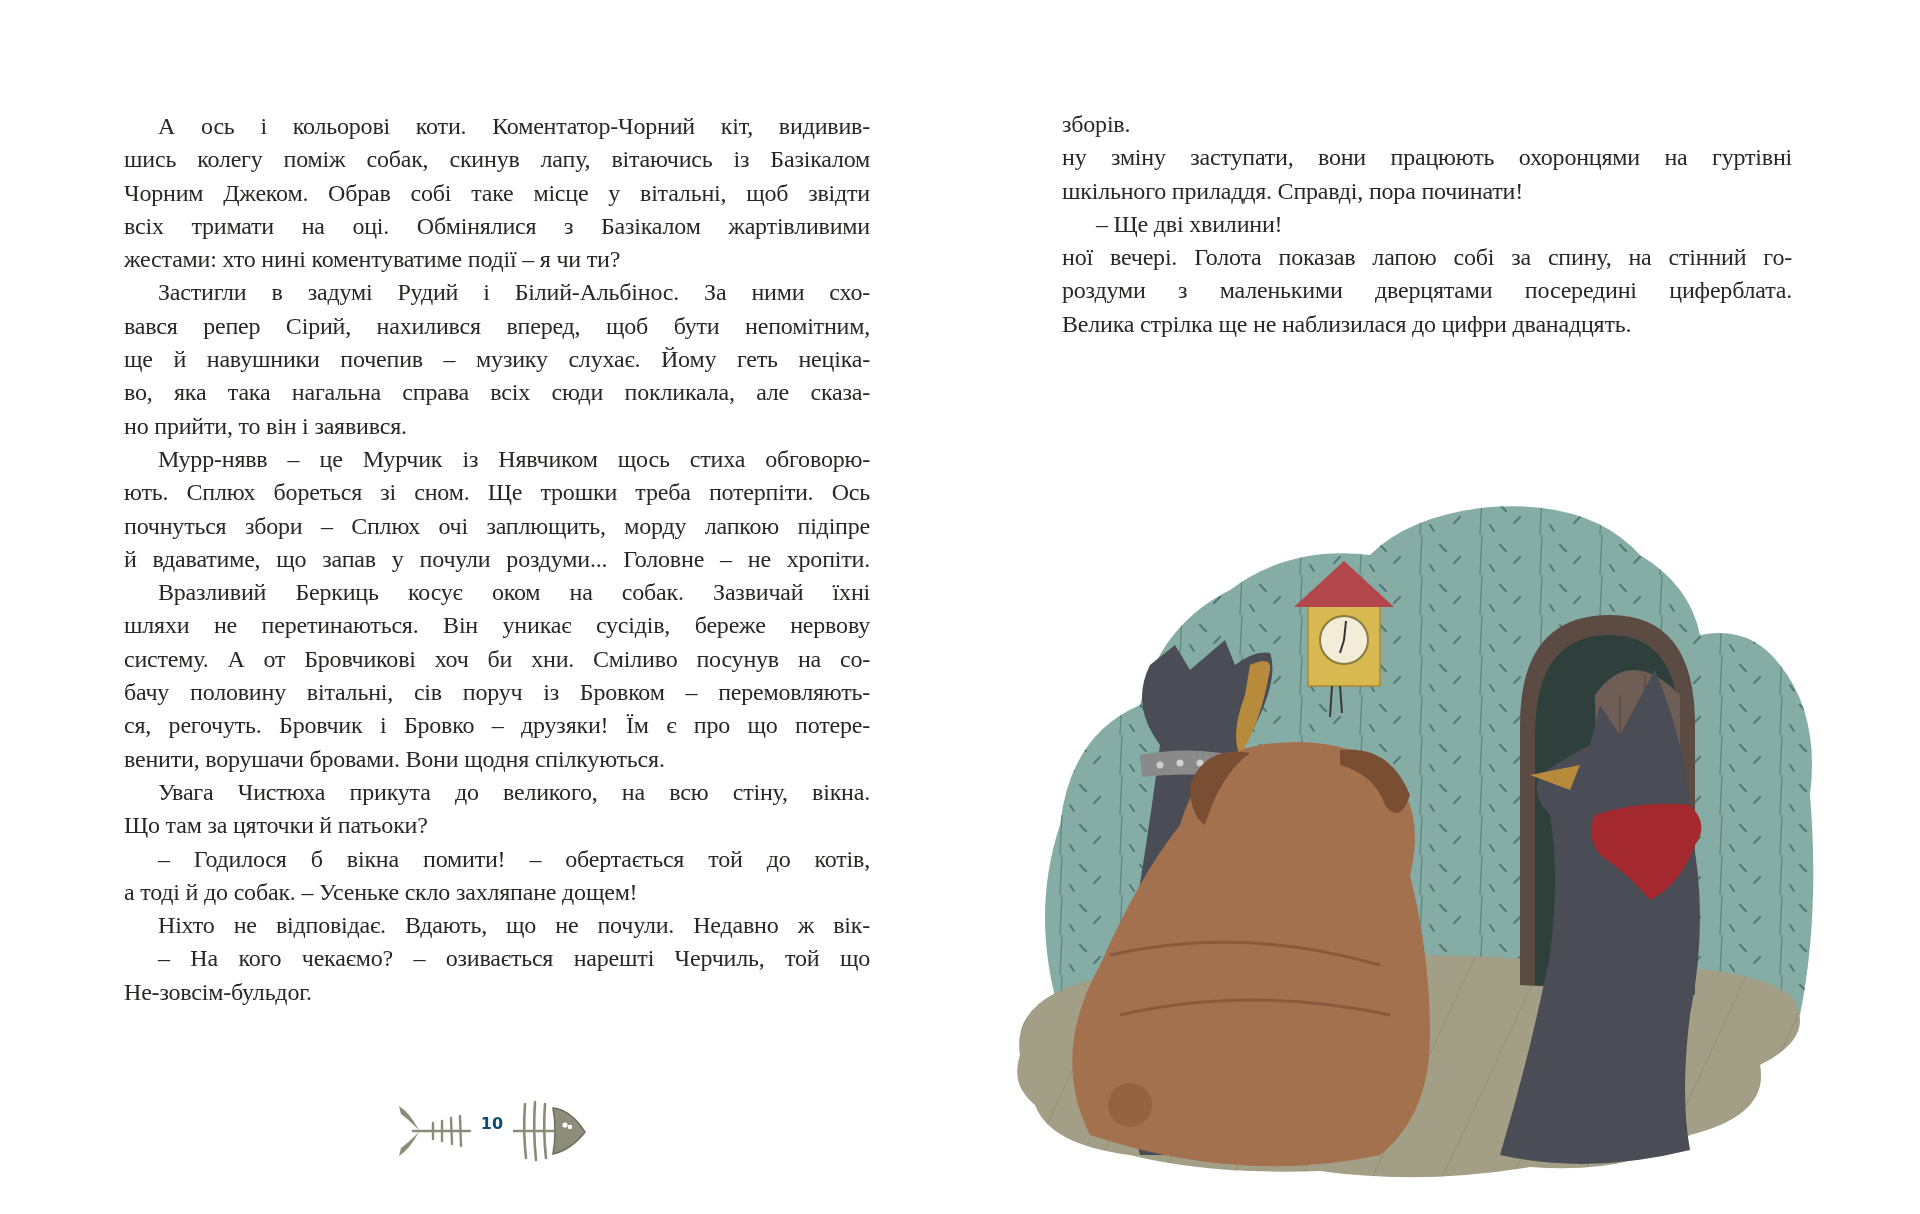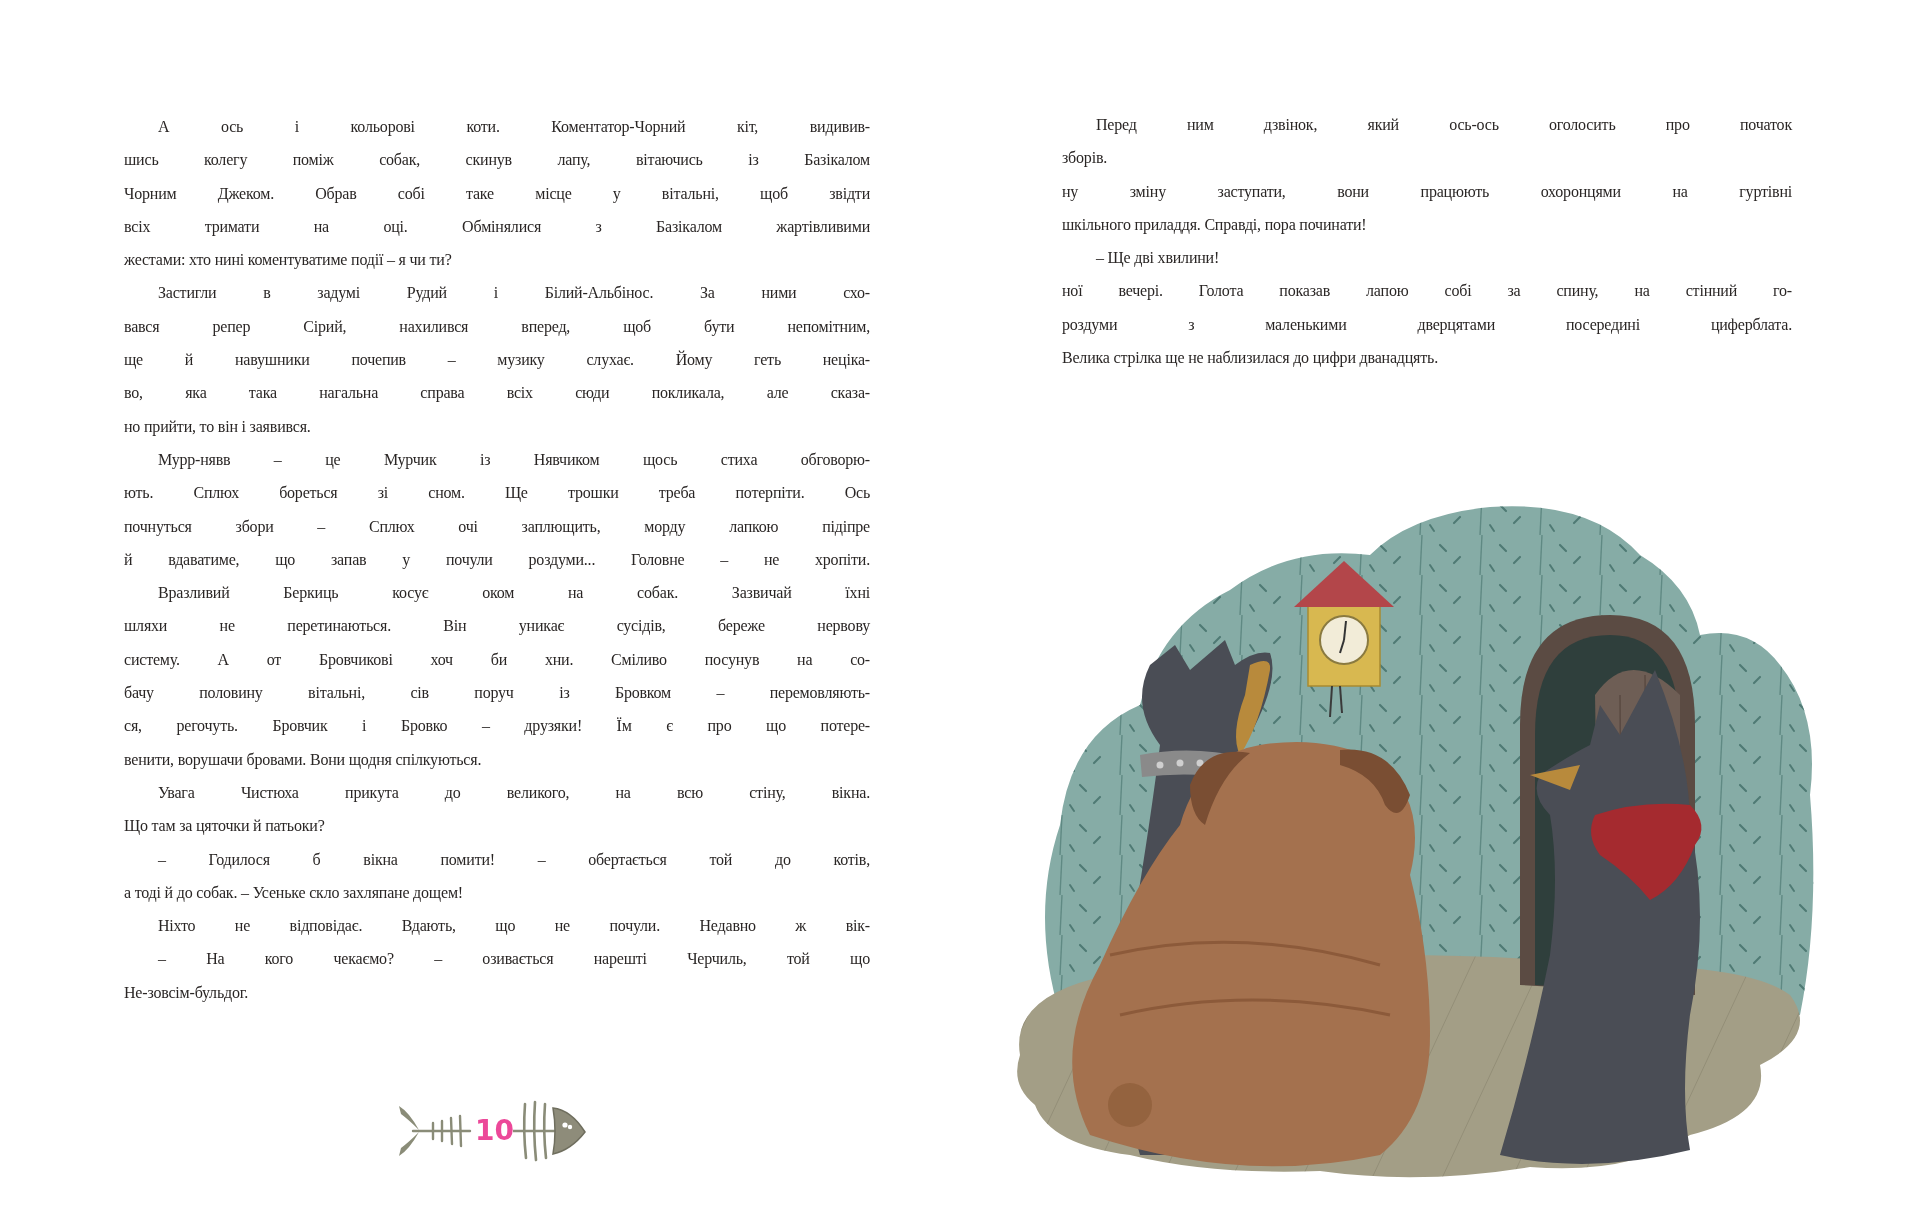--- a/index.html
+++ b/index.html
@@ -1,34 +1,34 @@
 <!DOCTYPE html>
 <html><head>
 <meta charset="utf-8">
 <style>
   html, body { margin: 0; padding: 0; background: #ffffff; }
   body { width: 1920px; height: 1214px; position: relative; overflow: hidden; }
   .page-text {
     position: absolute;
     font-family: "Liberation Serif", "DejaVu Serif", serif;
-    font-size: 16px;
+    font-size: 24px;
     line-height: 33.3px;
     color: #2a2625;
     text-align: justify;
     letter-spacing: -0.2px;
   }
   #left-col { left: 124px; top: 110px; width: 746px; }
   #right-col { left: 1062px; top: 108px; width: 730px; }
   .jl { display: block; text-align: justify; text-align-last: justify; white-space: nowrap; }
   .jl.last { text-align-last: left; }
   .jl.ind { padding-left: 34px; }
   #footer { position: absolute; left: 395px; top: 1098px; width: 190px; height: 66px; }
   #page-num {
     position: absolute; left: 80px; top: 16px; width: 34px; text-align: center;
-    font-family: "DejaVu Sans", sans-serif; font-weight: bold; font-size: 28px; color: #ec4899;
+    font-family: "DejaVu Sans", sans-serif; font-weight: bold; font-size: 16px; color: #0c4a6e;
   }
   #illustration { position: absolute; left: 990px; top: 495px; width: 830px; height: 690px; }
 </style>
 </head>
 <body>
 
 <div id="left-col" class="page-text">
     <span class="jl ind">А ось і кольорові коти. Коментатор-Чорний кіт, видивив-</span>
     <span class="jl">шись колегу поміж собак, скинув лапу, вітаючись із Базікалом</span>
     <span class="jl">Чорним Джеком. Обрав собі таке місце у вітальні, щоб звідти</span>
@@ -51,21 +51,20 @@
     <span class="jl last">венити, ворушачи бровами. Вони щодня спілкуються.</span>
     <span class="jl ind">Увага Чистюха прикута до великого, на всю стіну, вікна.</span>
     <span class="jl last">Що там за цяточки й патьоки?</span>
     <span class="jl ind">– Годилося б вікна помити! – обертається той до котів,</span>
     <span class="jl last">а тоді й до собак. – Усеньке скло захляпане дощем!</span>
     <span class="jl ind">Ніхто не відповідає. Вдають, що не почули. Недавно ж вік-</span>
     <span class="jl ind">– На кого чекаємо? – озивається нарешті Черчиль, той що</span>
     <span class="jl last">Не-зовсім-бульдог.</span>
   </div>
 <div id="right-col" class="page-text">
-    <span class="jl ind">Перед ним дзвінок, який ось-ось оголосить про початок</span>
     <span class="jl last">зборів.</span>
     <span class="jl">ну зміну заступати, вони працюють охоронцями на гуртівні</span>
     <span class="jl last">шкільного приладдя. Справді, пора починати!</span>
     <span class="jl ind last">– Ще дві хвилини!</span>
     <span class="jl">ної вечері. Голота показав лапою собі за спину, на стінний го-</span>
     <span class="jl">роздуми з маленькими дверцятами посередині циферблата.</span>
     <span class="jl last">Велика стрілка ще не наблизилася до цифри дванадцять.</span>
   </div>
 
 <div id="footer">

